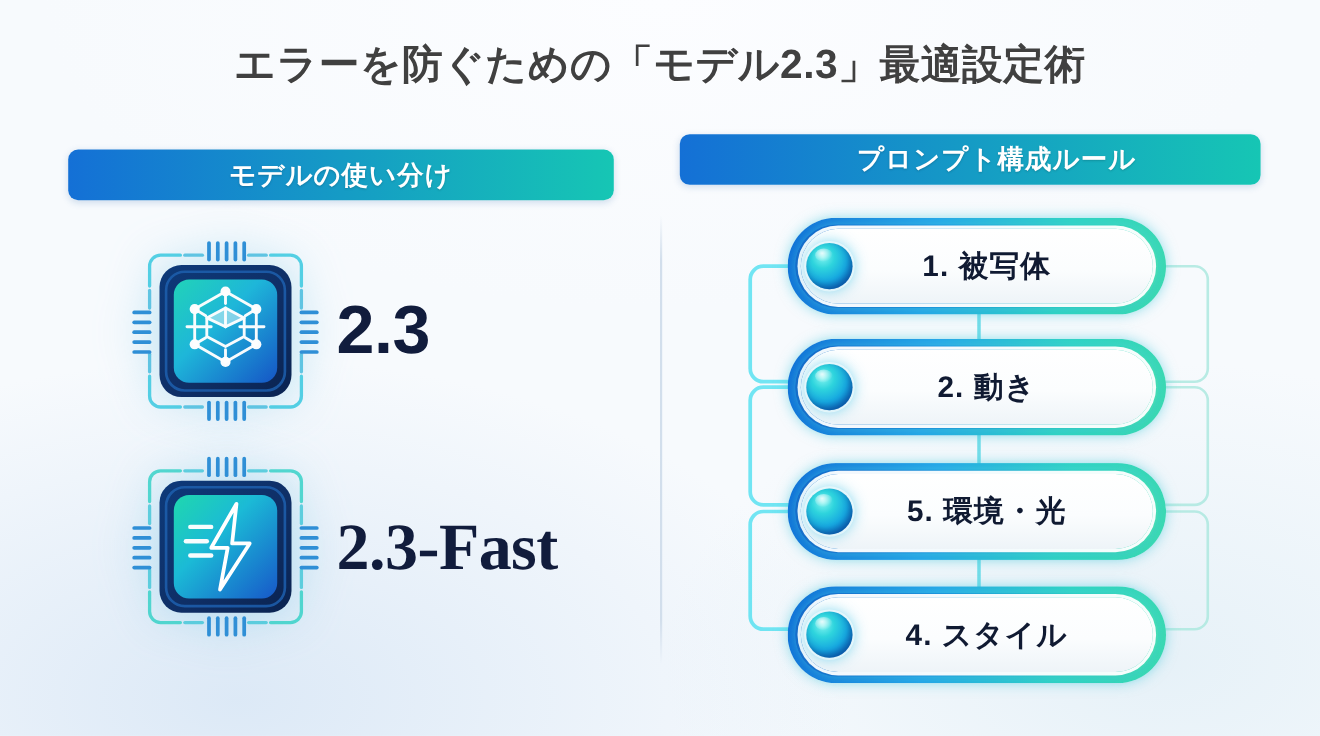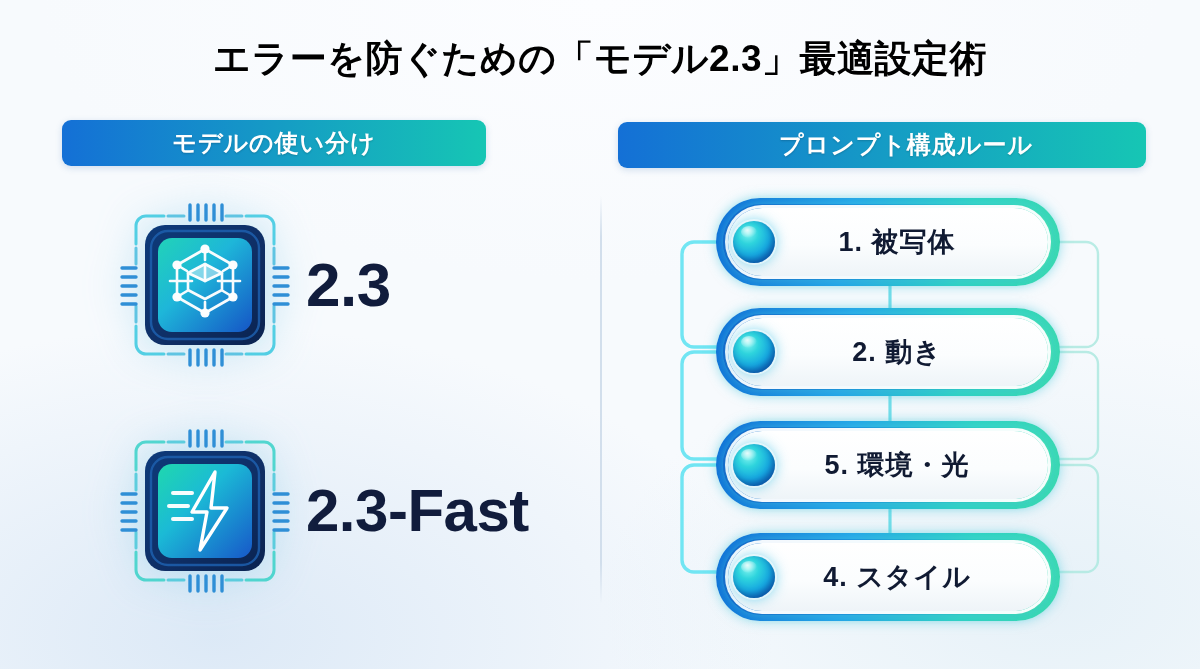--- a/index.html
+++ b/index.html
@@ -30,41 +30,41 @@
 
   
   .page-title {
     position: absolute;
     left: 0; top: 34px;
     width: 1200px;
     text-align: center;
     font-size: 37px;
     font-weight: 700;
     letter-spacing: 0.5px;
-    color: #000000;
+    color: #404040;
     text-shadow: 0 1px 0 rgba(255,255,255,0.9);
     white-space: nowrap;
   }
 
   
   .sect-head {
     position: absolute;
     height: 46px;
     border-radius: 9px;
     display: flex;
     align-items: center;
     justify-content: center;
     color: #ffffff;
     font-size: 24px;
     font-weight: 700;
     letter-spacing: 1px;
     text-shadow: 0 1px 2px rgba(0,0,0,0.18);
     box-shadow: 0 2px 7px rgba(30,90,160,0.18);
   }
-  .sect-head.left  { left: 62px;  top: 120px; width: 424px; }
+  .sect-head.left  { left: 62px;  top: 136px; width: 496px; }
   .sect-head.right { left: 618px; top: 122px; width: 528px; }
 
   
   .divider {
     position: absolute;
     left: 600px; top: 196px;
     width: 2px; height: 408px;
     background: linear-gradient(to bottom,
        rgba(214,226,238,0) 0%,
        rgba(208,221,235,0.95) 10%,
@@ -72,22 +72,22 @@
        rgba(214,226,238,0) 100%);
     border-radius: 2px;
   }
 
   
   .model-row {
     position: absolute;
     display: flex;
     align-items: center;
   }
-  .model-row.r1 { left: 112px; top: 192px; }
-  .model-row.r2 { left: 112px; top: 418px; }
+  .model-row.r1 { left: 112px; top: 208px; }
+  .model-row.r2 { left: 112px; top: 404px; font-family: Liberation Serif, serif; }
 
   .chip-wrap {
     position: relative;
     width: 186px;
     height: 186px;
     flex: 0 0 auto;
     filter: drop-shadow(0 0 20px rgba(120,200,230,0.45));
   }
   .chip-wrap svg { display: block; }
 

